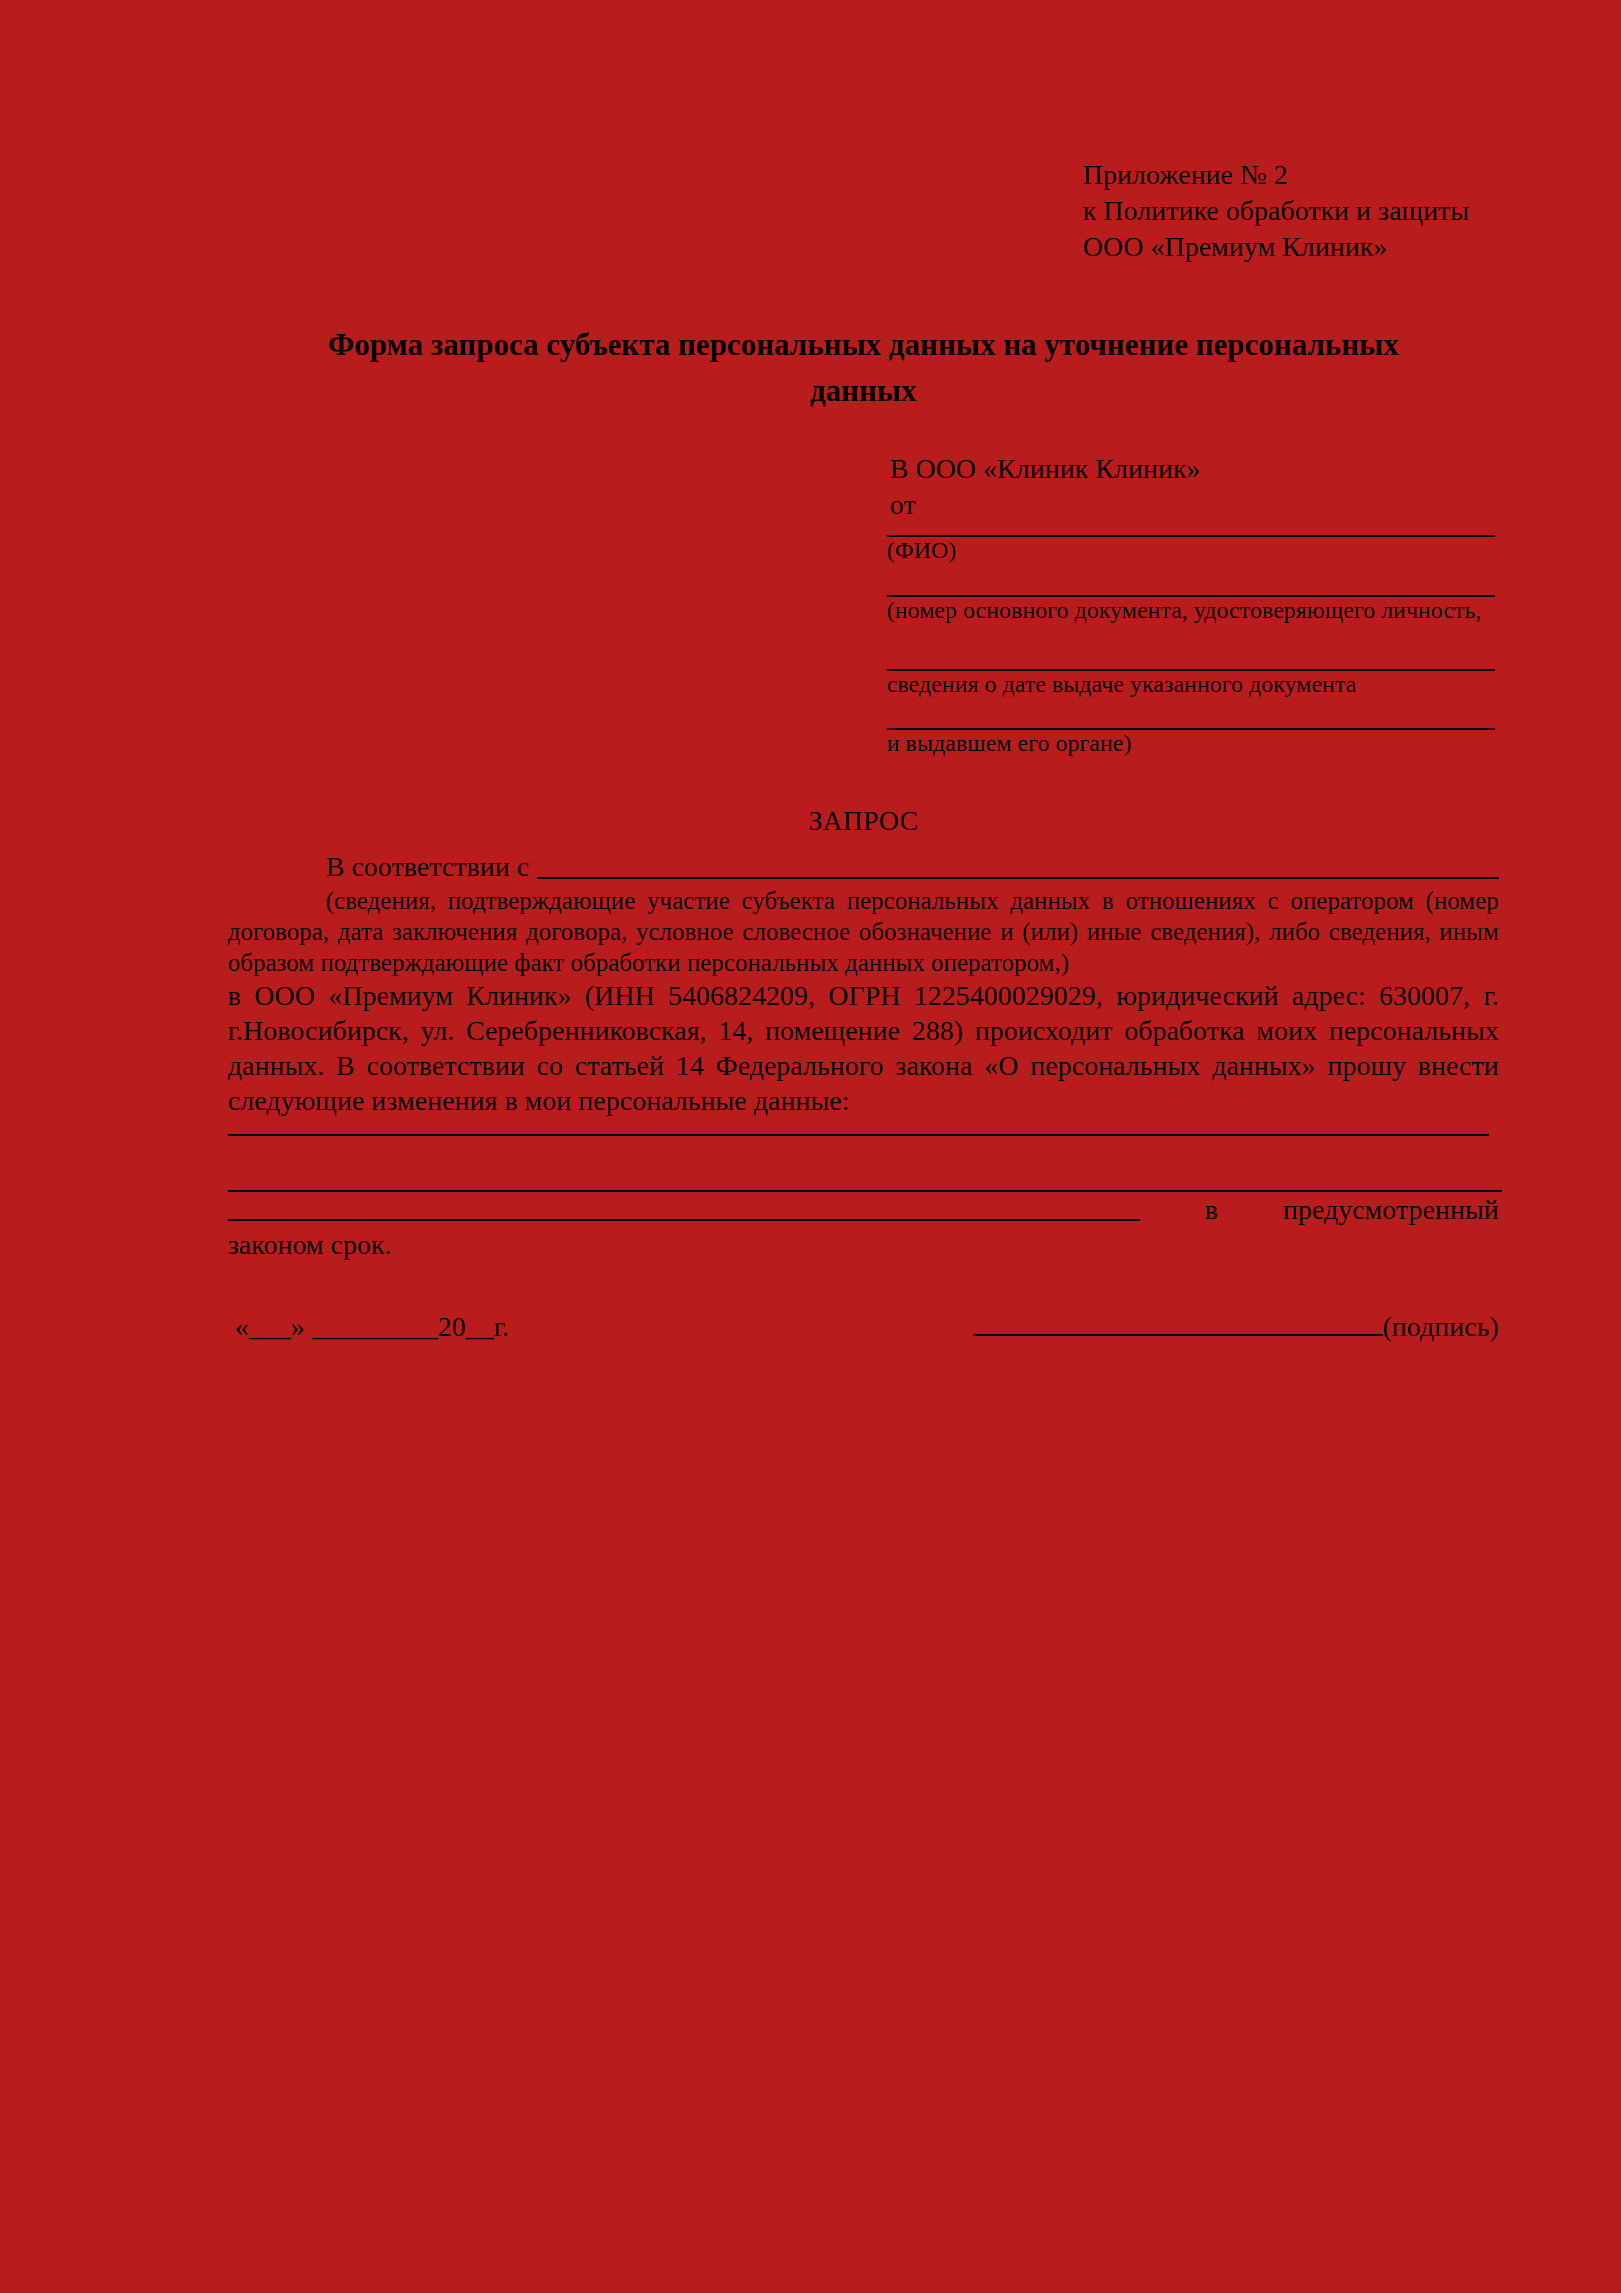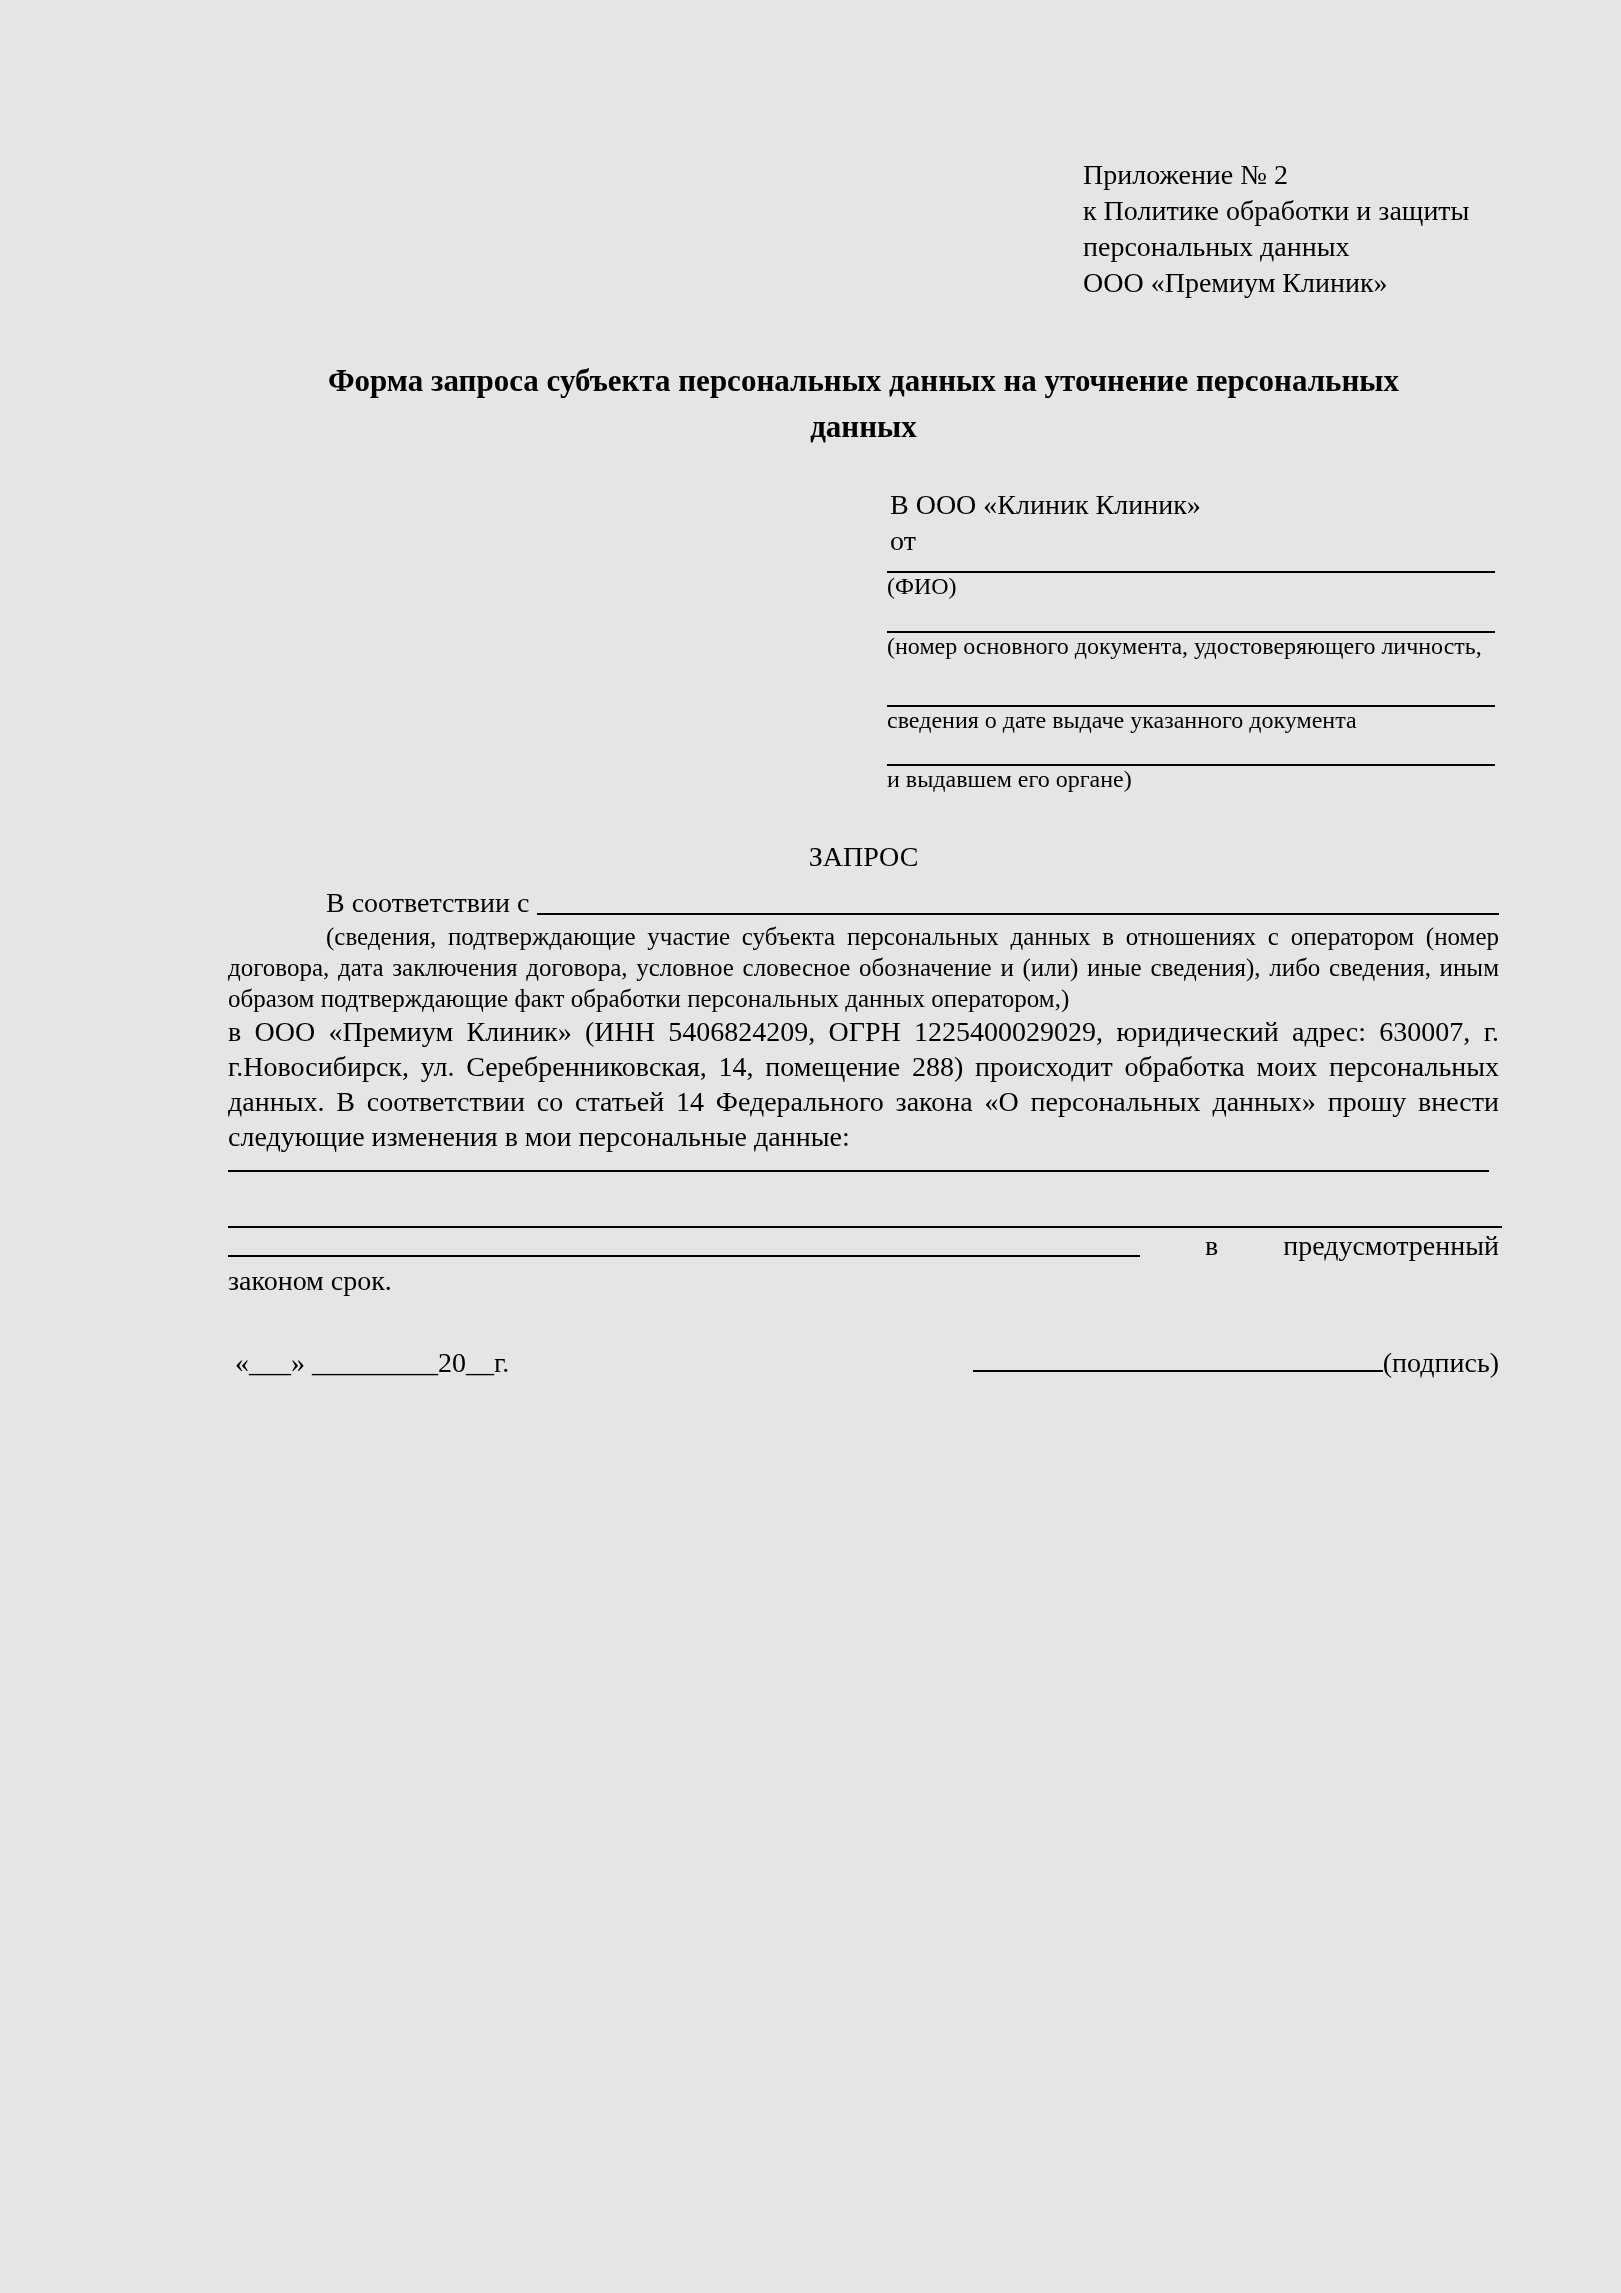--- a/index.html
+++ b/index.html
@@ -4,21 +4,21 @@
 <style>
   html, body {
     margin: 0;
     padding: 0;
     background: #ffffff;
   }
   .page {
     position: relative;
     width: 1621px;
     height: 2294px;
-    background: #e5e5e5;
+    background: #b91c1c;
     color: #000000;
     font-family: "Liberation Serif", "DejaVu Serif", serif;
     font-size: 28px;
     line-height: 35px;
     overflow: hidden;
   }
   .content {
     padding: 157px 122px 0 228px;
   }
 
@@ -150,21 +150,20 @@
 </style>
 </head>
 <body>
 
 <div class="page">
   <div class="content">
 
     <div class="appendix">
       <div>Приложение № 2</div>
       <div>к Политике обработки и защиты</div>
-      <div>персональных данных</div>
       <div>ООО «Премиум Клиник»</div>
     </div>
 
     <div class="doc-title">Форма запроса субъекта персональных данных на уточнение персональных данных</div>
 
     <div class="addressee">
       <div>В ООО «Клиник Клиник»</div>
       <div>от</div>
     </div>
 

